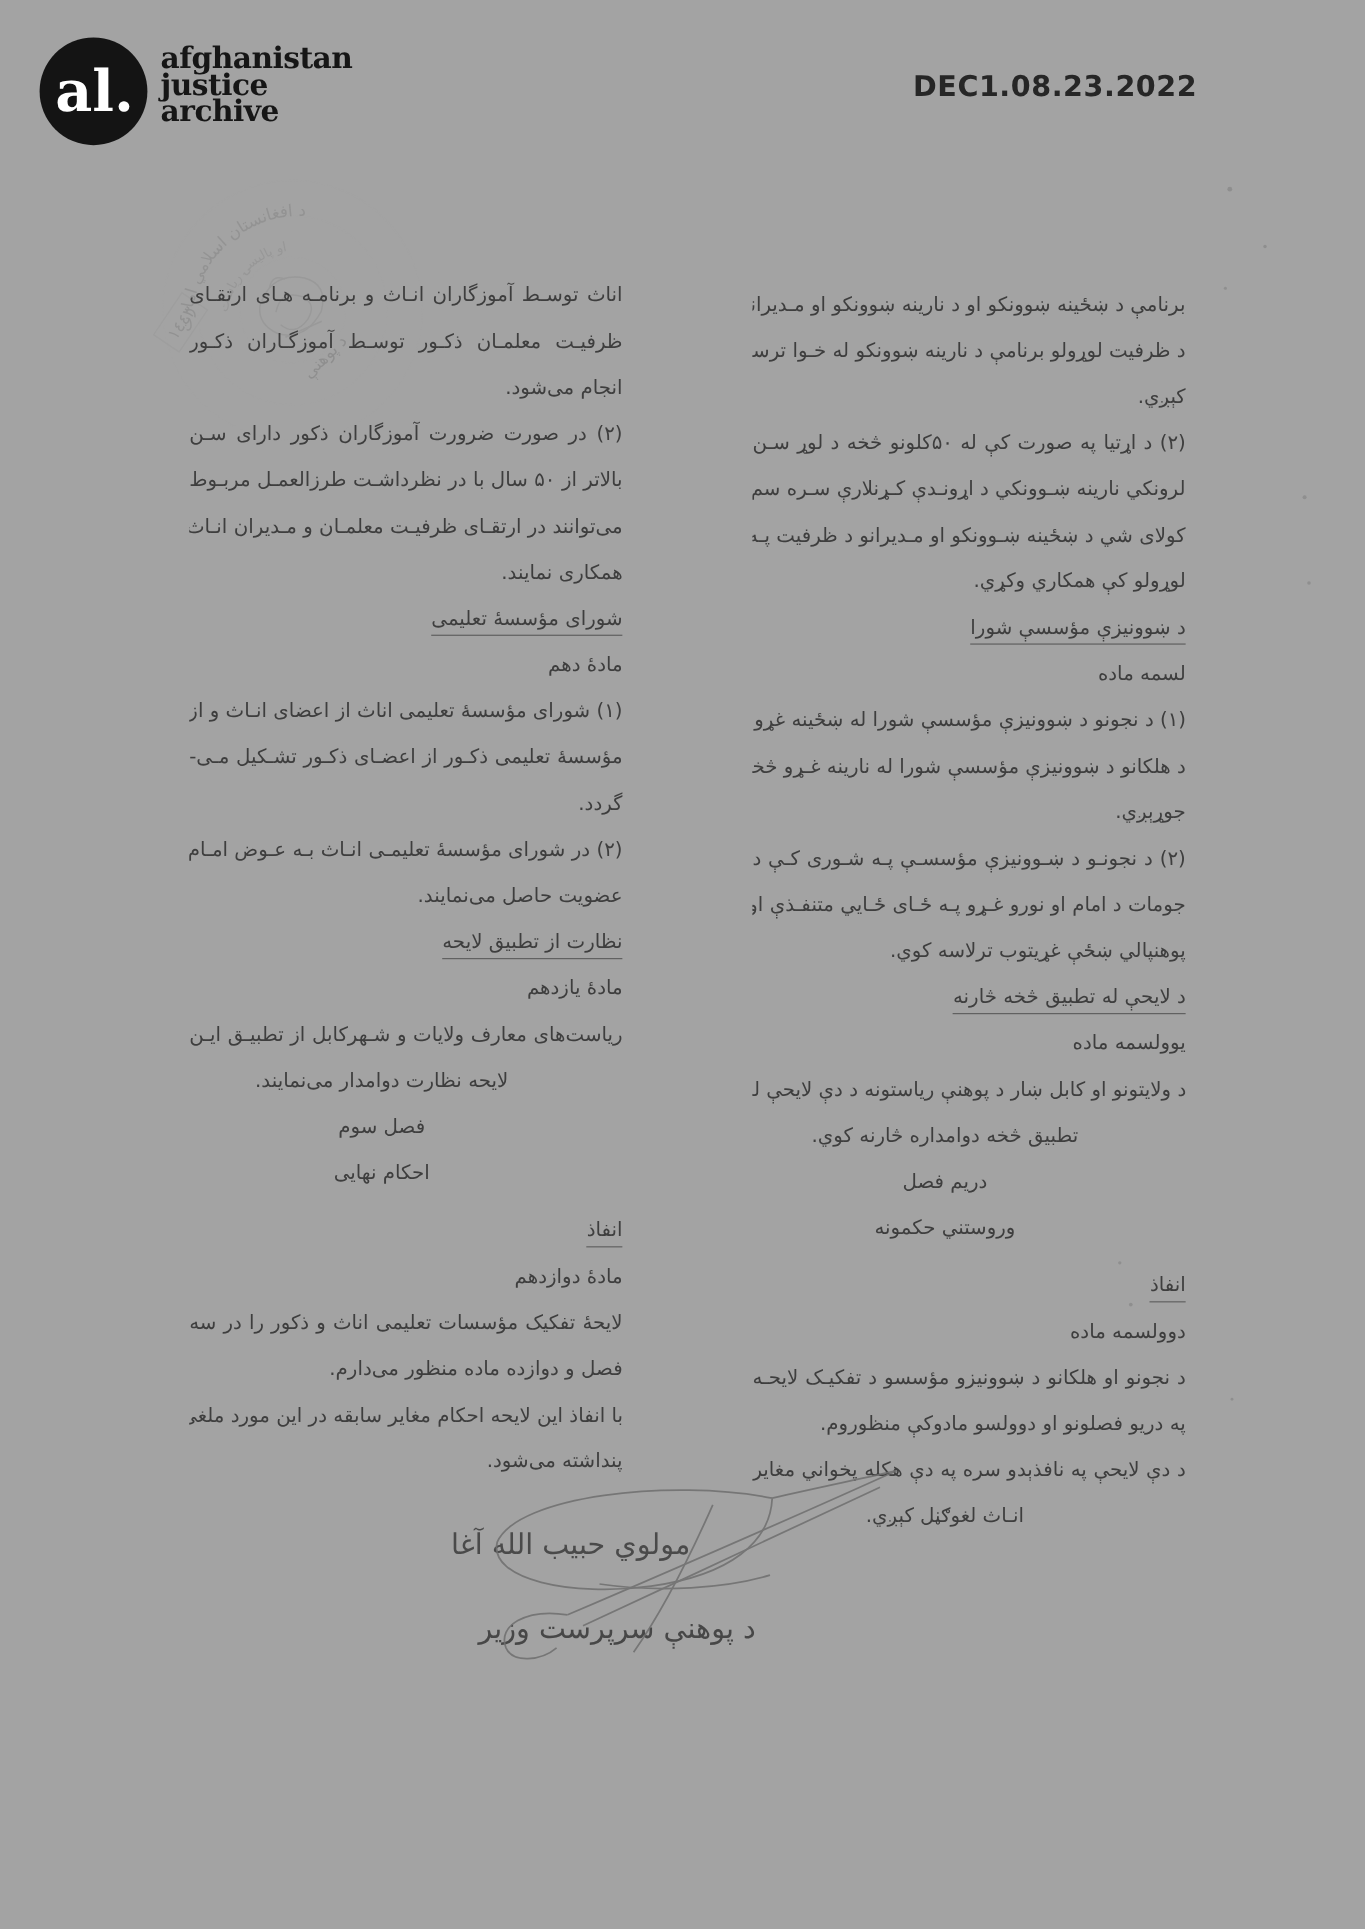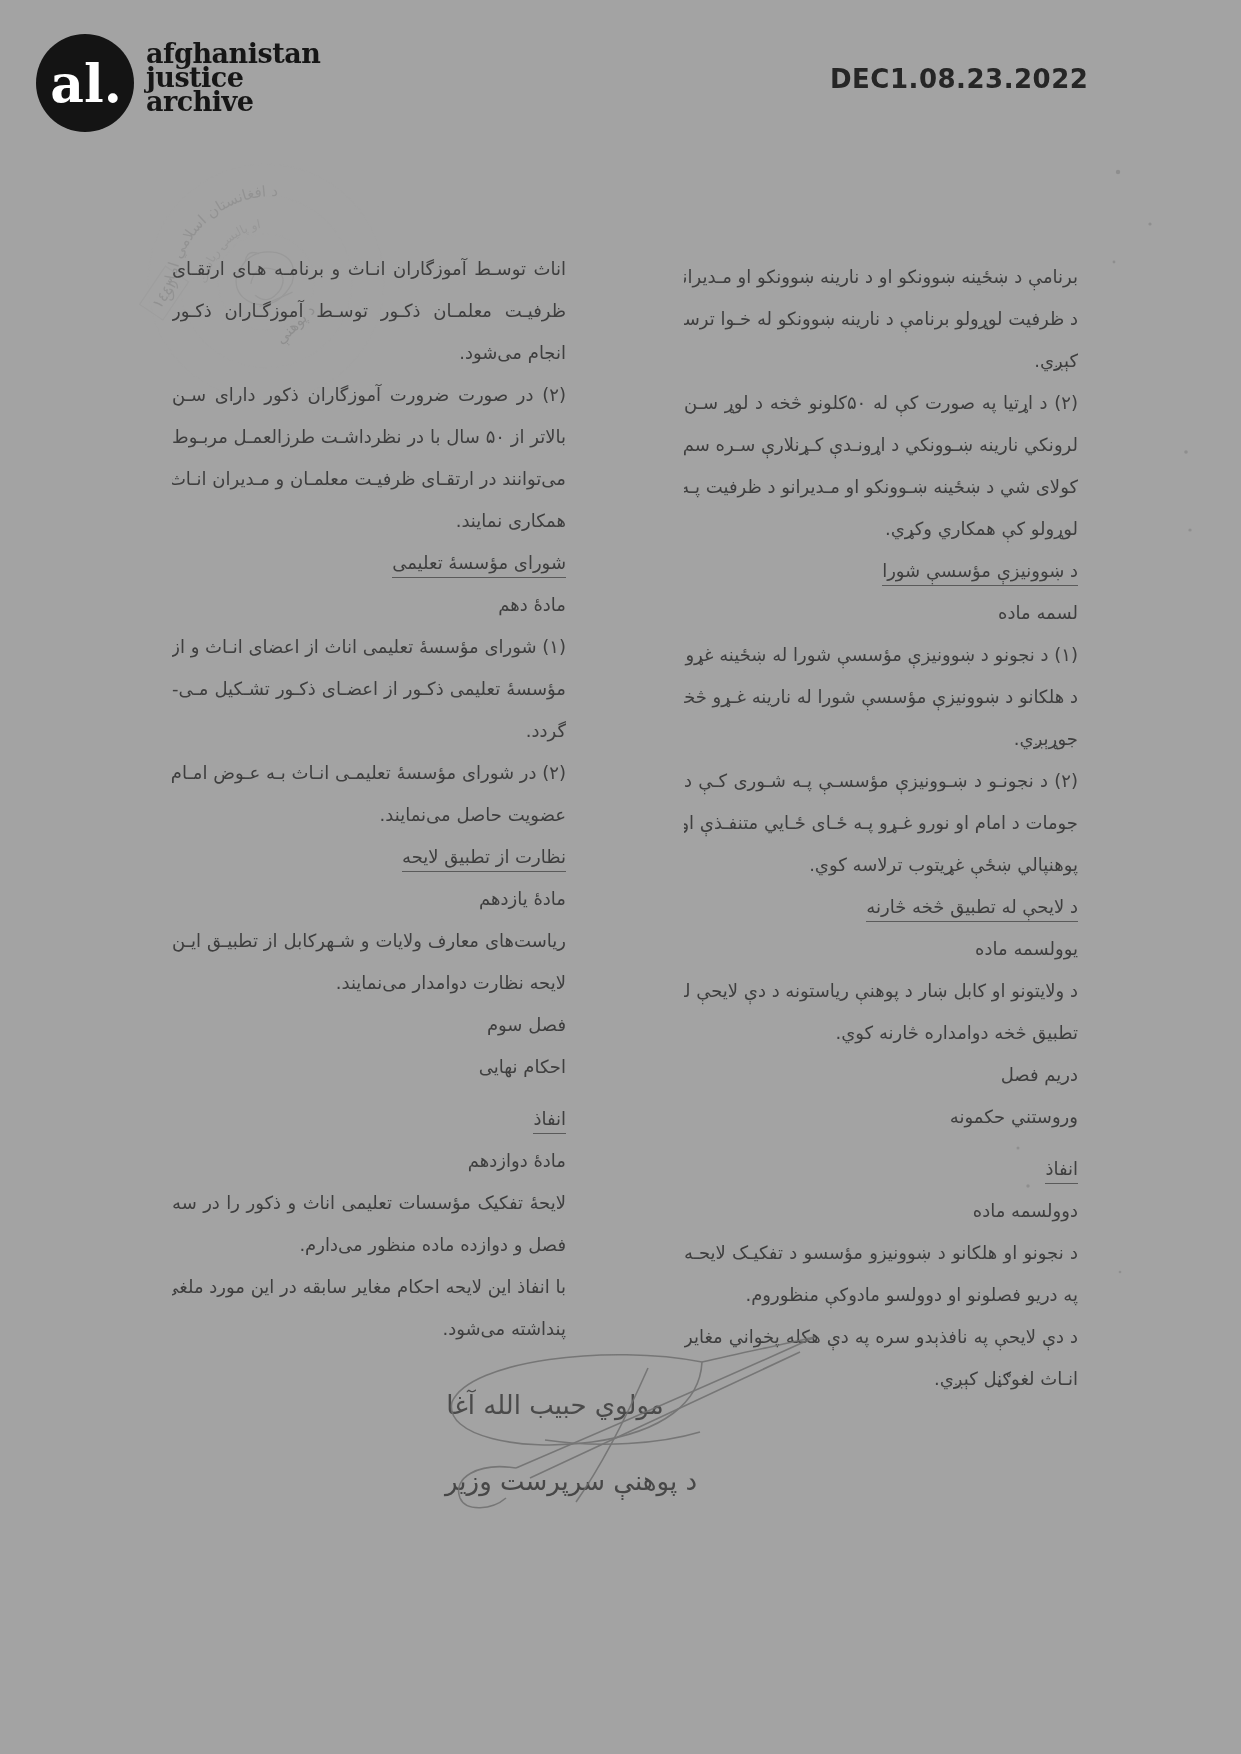--- a/index.html
+++ b/index.html
@@ -34,31 +34,31 @@
   .col{
     position:absolute;width:438px;direction:rtl;
     font-family:"DejaVu Sans",sans-serif;color:#3e3e3e;
     z-index:2;
   }
   .col-right{left:640px;top:256px;}
   .col-left{left:128px;top:248px;}
   .line{height:42px;line-height:42px;font-size:18px;overflow:hidden;white-space:nowrap;}
   .line.j{text-align:justify;text-align-last:justify;margin-left:44px;}
   .line.r{text-align:right;}
-  .line.c{}
+  .line.c{text-align:center;}
   .line.h{text-align:right;}
   .line.h span{border-bottom:1.2px solid #5a5a5a;padding-bottom:4px;}
   .line.gap{margin-top:10px;}
   
   .sig-name{
     position:absolute;left:410px;top:1390px;width:290px;direction:rtl;
-    text-align:center;font-size:26px;color:#4a4a4a;z-index:2;
+    text-align:left;font-size:26px;color:#4a4a4a;z-index:2;
   }
   .sig-title{
-    position:absolute;left:405px;top:1466px;width:292px;direction:rtl;
+    position:absolute;left:395px;top:1466px;width:292px;direction:rtl;
     text-align:right;font-size:26px;color:#474747;z-index:2;
   }
   
   .stamp-svg{position:absolute;left:130px;top:146px;z-index:1;}
   .overlay-svg{position:absolute;left:0;top:0;z-index:3;pointer-events:none;}
 </style>
 </head>
 <body>
 
 <div class="page">

